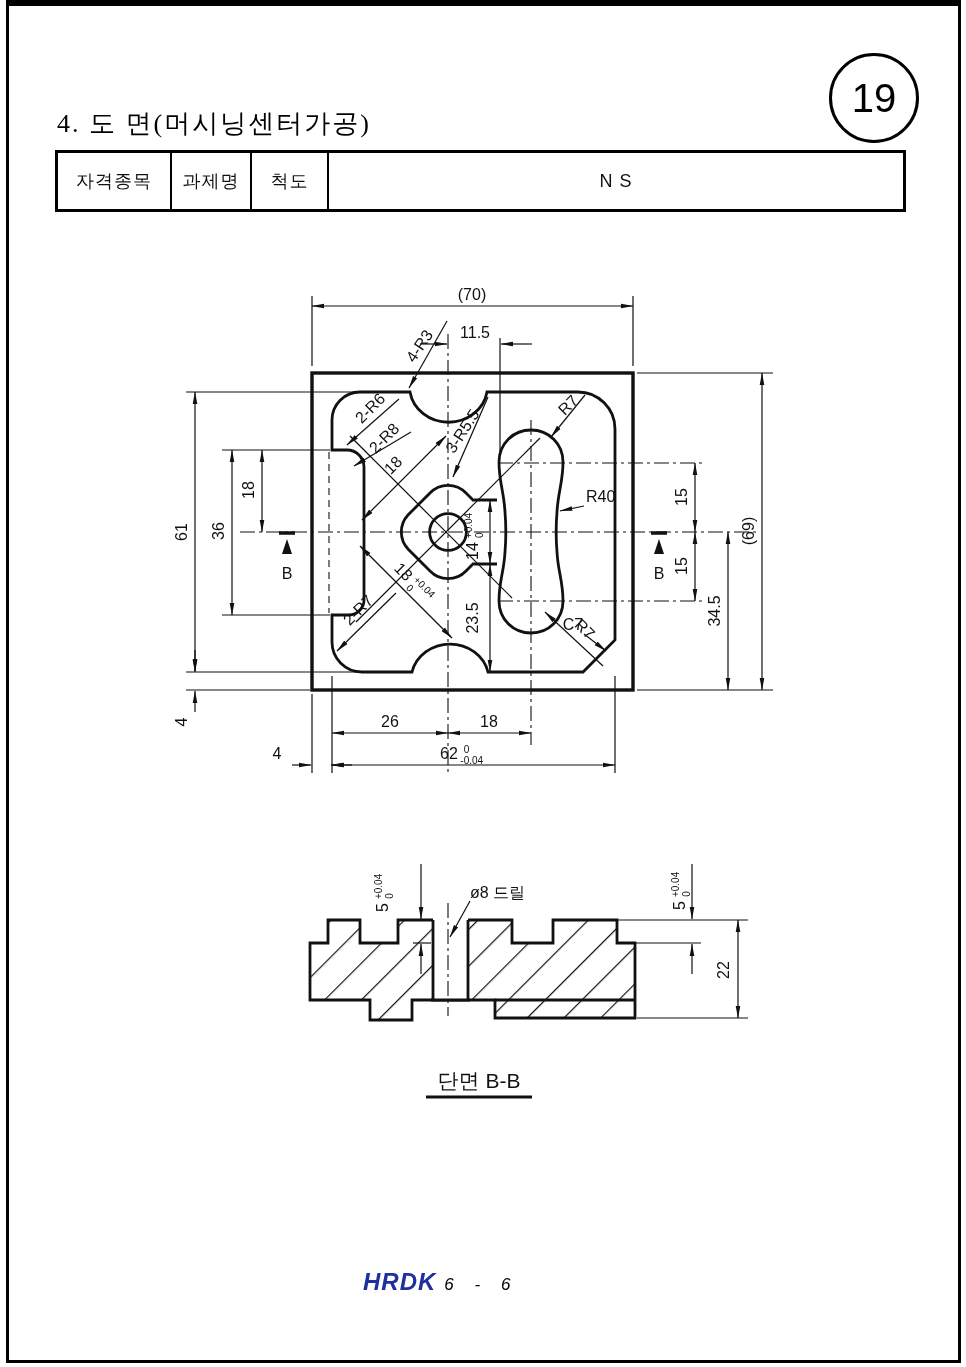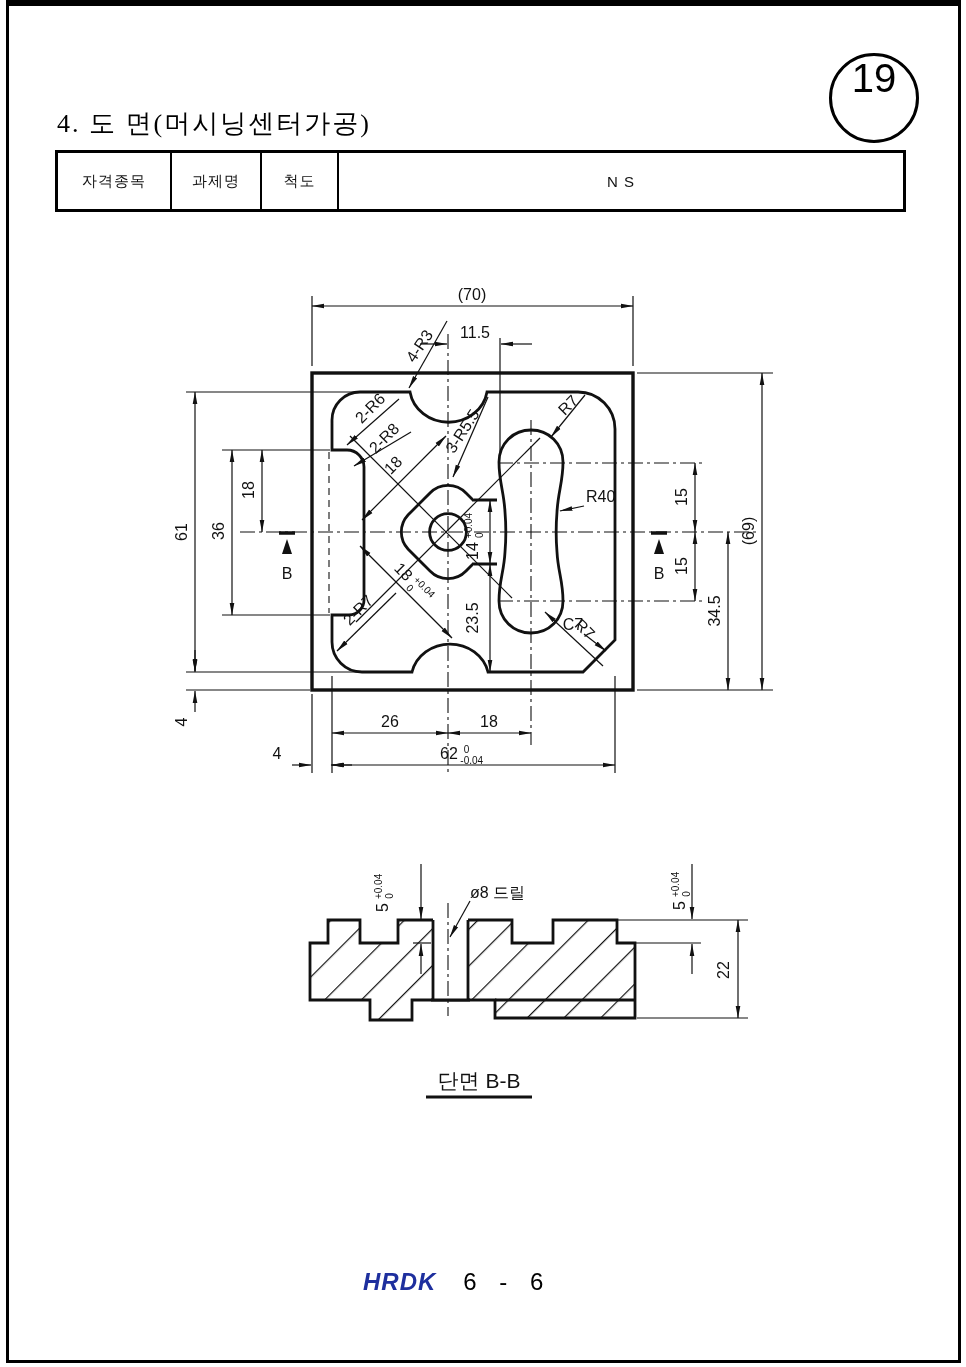--- a/index.html
+++ b/index.html
@@ -1,42 +1,42 @@
 <!DOCTYPE html>
 <html><head>
 <meta charset="utf-8">
 <style>
   html,body{margin:0;padding:0;background:#888;}
   .page{position:relative;width:966px;height:1367px;background:#ffffff;
         font-family:"Liberation Sans","DejaVu Sans",sans-serif;color:#111;overflow:hidden;}
   .page-frame{position:absolute;left:6px;top:0;right:5px;bottom:4px;
         border:3px solid #000;border-top-width:6px;pointer-events:none;}
   .badge{position:absolute;left:829px;top:53px;width:84px;height:84px;border:3px solid #000;
-        border-radius:50%;display:flex;align-items:flex-start;justify-content:center;
+        border-radius:50%;display:flex;align-items:center;justify-content:center;
         font-size:40px;color:#000;}
   .title{position:absolute;left:57px;top:106px;font-size:26px;letter-spacing:2px;color:#000;font-family:Liberation Serif, serif;}
   .itable{position:absolute;left:55px;top:150px;width:851px;height:62px;display:flex;
         border:3px solid #000;box-sizing:border-box;}
-  .itable .cell{display:flex;align-items:center;justify-content:center;font-size:15px;
+  .itable .cell{display:flex;align-items:center;justify-content:center;font-size:18px;
         letter-spacing:1px;border-right:2.5px solid #000;box-sizing:border-box;height:100%;}
   .itable .cell:last-child{border-right:none;}
-  .c0{width:114px}.c1{width:272px}.c2{width:90px}.c3{width:233px}.c4{width:77px}.c5{flex:1}
+  .c0{width:114px}.c1{width:272px}.c2{width:80px}.c3{width:233px}.c4{width:77px}.c5{flex:1}
   svg{position:absolute;left:0;top:0;}
   svg text{font-family:"Liberation Sans","DejaVu Sans",sans-serif;font-size:16px;fill:#111;}
   text.tolp .tol, tspan.tol{font-size:10px;}
   text.big{font-size:21px;}
   .ol{stroke:#111;stroke-width:3.4;fill:none;}
   .t2{stroke:#111;stroke-width:2.8;fill:none;}
   .d{stroke:#111;stroke-width:1.2;fill:none;}
   .cl{stroke:#111;stroke-width:1.1;fill:none;stroke-dasharray:15 4 3 4;}
   .hd{stroke:#111;stroke-width:1.1;fill:none;stroke-dasharray:7 5;}
   .tk{stroke:#111;stroke-width:3.4;fill:none;}
   .footer{position:absolute;left:363px;top:1268px;display:flex;align-items:baseline;justify-content:center;}
   .logo{font-size:24px;font-weight:800;color:#1e2f9e;letter-spacing:1px;font-style:oblique 8deg;}
-  .pginfo{font-size:24px;color:#000;margin-left:27px;letter-spacing:8px;}
+  .pginfo{font-size:17px;color:#000;margin-left:8px;letter-spacing:8px;font-style:italic;}
 </style>
 </head>
 <body>
 
 <div class="page">
   <div class="page-frame"></div>
 
   <div class="badge">
     <span>19</span>
   </div>

